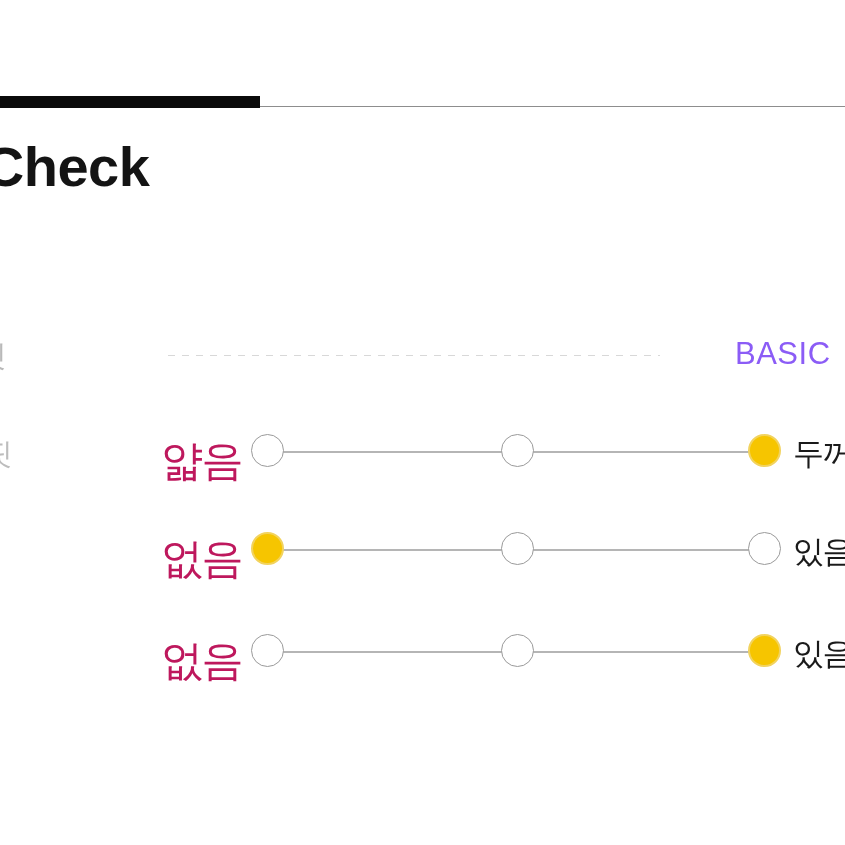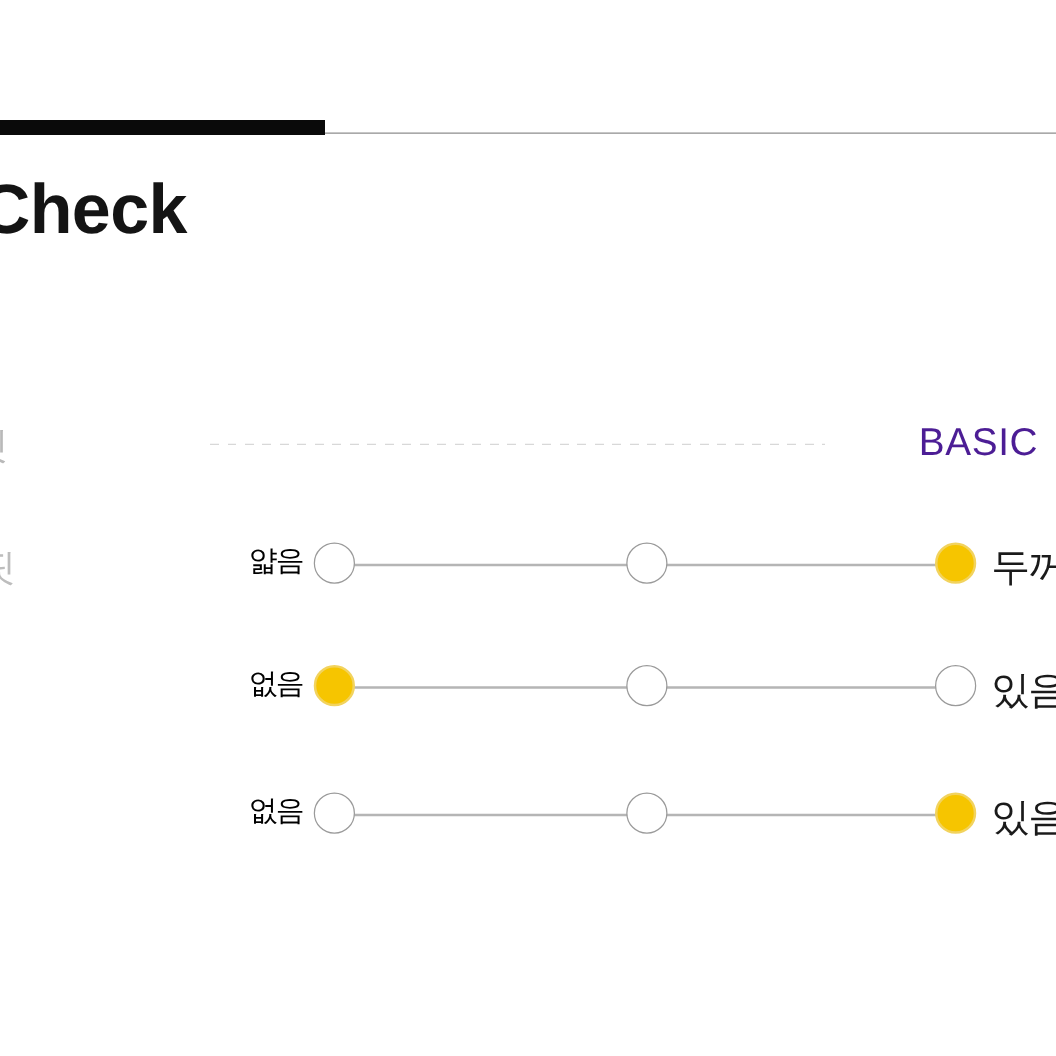--- a/index.html
+++ b/index.html
@@ -92,21 +92,21 @@
       #d8d8d8 7px,
       rgba(255,255,255,0) 7px,
       rgba(255,255,255,0) 14px
     );
   }
   .chart-head .scale-name {
     position: absolute;
     left: 735px;
     top: 16px;
     font-size: 31px;
-    color: #4c1d95;
+    color: #8b5cf6;
     letter-spacing: 0.5px;
     white-space: nowrap;
   }
 
   
   .spec-row {
     position: absolute;
     left: 0;
     width: 845px;
     height: 44px;
@@ -121,22 +121,22 @@
     top: 4px;
     font-size: 30px;
     color: #bdbdbd;
     white-space: nowrap;
     letter-spacing: -1px;
   }
   .spec-row .label-left {
     position: absolute;
     right: 603px;          
     top: 3px;
-    font-size: 23px;
-    color: #000000;
+    font-size: 42px;
+    color: #be185d;
     white-space: nowrap;
     letter-spacing: -1.5px;
   }
   .spec-row .label-right {
     position: absolute;
     left: 793px;
     top: 3px;
     font-size: 31px;
     color: #1a1a1a;
     white-space: nowrap;

